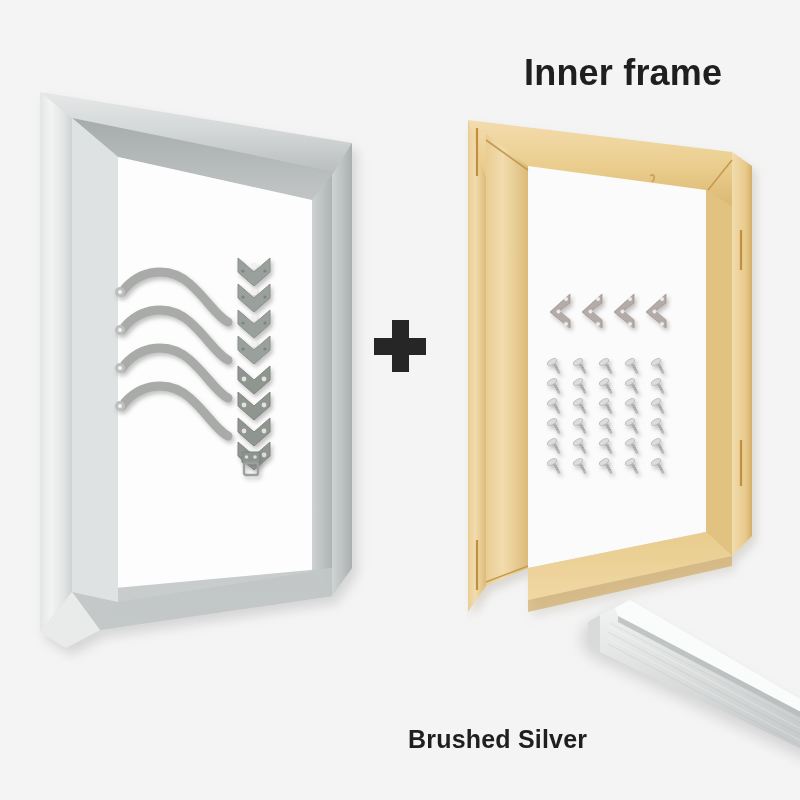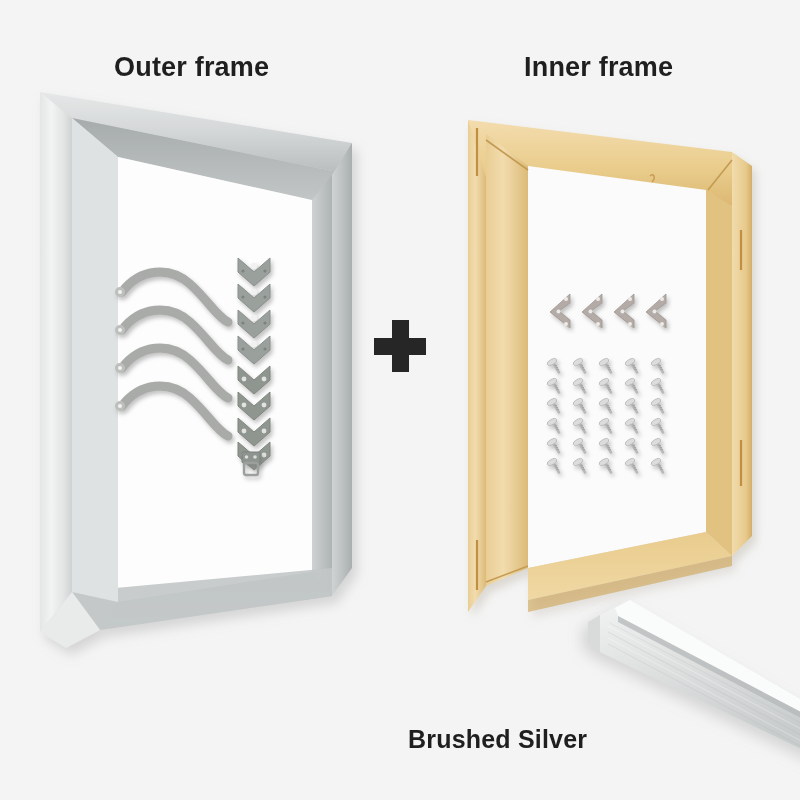--- a/index.html
+++ b/index.html
@@ -12,21 +12,21 @@
   }
   #stage{position:absolute;inset:0;width:800px;height:800px;}
   .lbl{
     position:absolute;
     font-weight:bold;
     color:#1f1f1f;
     letter-spacing:.2px;
     white-space:nowrap;
   }
   #label-outer{left:114px;top:52px;font-size:27px;}
-  #label-inner{left:524px;top:52px;font-size:27px;}
+  #label-inner{left:524px;top:52px;font-size:36px;}
   #label-swatch{left:408px;top:725px;font-size:25px;}
   #plus-sign{
     position:absolute;left:374px;top:320px;width:52px;height:52px;
   }
   #plus-sign .pb{position:absolute;background:#262626;}
   #plus-sign .pb.h{left:0;top:18px;width:52px;height:17px;}
   #plus-sign .pb.v{left:18px;top:0;width:17px;height:52px;}
   svg{display:block;}
   .hw-shadow{filter:drop-shadow(2px 3px 2px rgba(120,120,120,.45));}
 </style>
@@ -440,17 +440,16 @@
       <g opacity="0.32">
         <path d="M48,36 L258,148" stroke="#ffffff" stroke-width="1"></path>
         <path d="M48,42 L258,154" stroke="#a9adad" stroke-width="0.8"></path>
         <path d="M48,48 L258,160" stroke="#ffffff" stroke-width="0.9"></path>
         <path d="M48,54 L248,160" stroke="#a9adad" stroke-width="0.7"></path>
         <path d="M50,33 L258,142" stroke="#a9adad" stroke-width="0.6"></path>
       </g>
     </g>
   </svg>
 
-  <div class="lbl" id="label-outer">Outer frame</div>
   <div class="lbl" id="label-inner">Inner frame</div>
   <div class="lbl" id="label-swatch">Brushed Silver</div>
 
 </div>
 
 </body></html>

